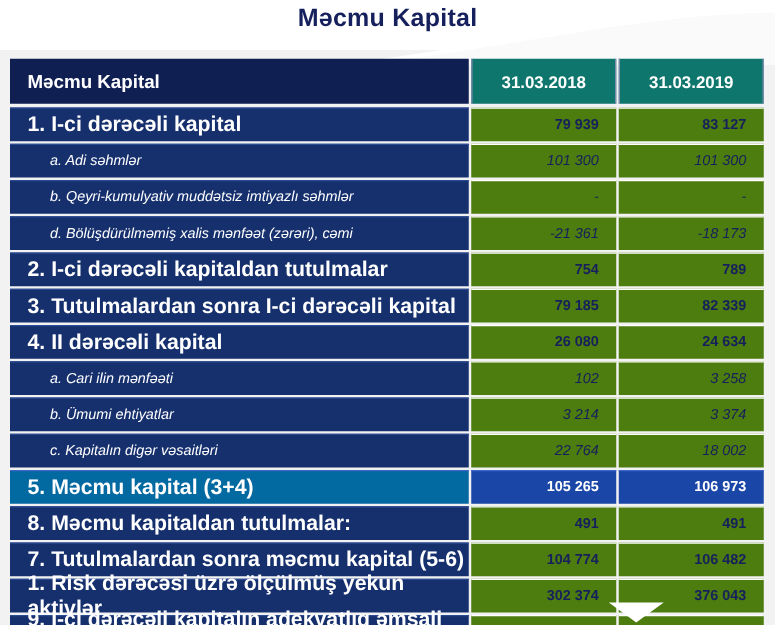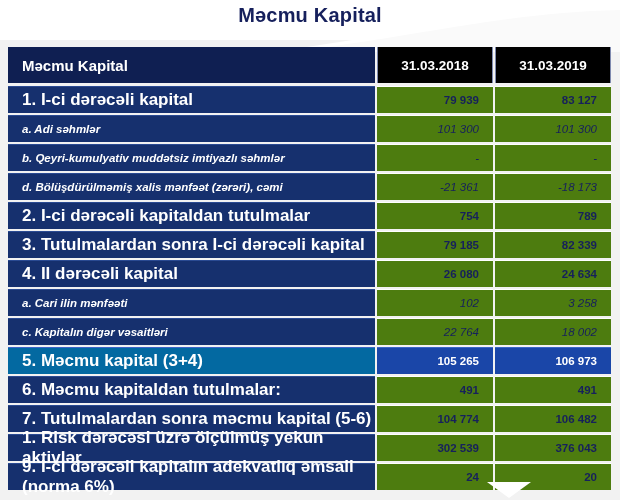--- a/index.html
+++ b/index.html
@@ -60,33 +60,33 @@
     border-top:1px solid #ffffff;
   }
   .row.header{height:36px;margin-bottom:3px;}
   .row.header .label{
     background:#0f1f52;
     font-size:15px;font-weight:bold;
     border-top:none;
     padding-left:14px;
   }
   .row.header .val{
-    background:#000000;
+    background:#0f766e;
     color:#ffffff;
     font-size:13.5px;font-weight:bold;
     justify-content:center;
     padding-right:0;
     border-top:none;
     border-left:1px solid #7f8aaf;
     border-right:1px solid #7f8aaf;
   }
   .row.sub .label{
-    padding-left:14px;
+    padding-left:32px;
     font-style:italic;
-    font-weight:bold;
+    font-weight:normal;
     font-size:11.5px;
   }
   .row.sub .val{
     font-style:italic;
     font-weight:normal;
   }
   .row.highlight .label{
     background:#0369a1;
     font-weight:bold;
     border-top:1px solid #3a66c8;
@@ -167,48 +167,53 @@
     <div class="val">26 080</div>
     <div class="val">24 634</div>
   </div>
 
   <div class="row sub">
     <div class="label">a. Cari ilin mənfəəti</div>
     <div class="val">102</div>
     <div class="val">3 258</div>
   </div>
 
+  <div class="row sub">
+    <div class="label">b. Ümumi ehtiyatlar</div>
+    <div class="val">3 214</div>
+    <div class="val">3 374</div>
+  </div>
 
   <div class="row sub">
     <div class="label">c. Kapitalın digər vəsaitləri</div>
     <div class="val">22 764</div>
     <div class="val">18 002</div>
   </div>
 
   <div class="row highlight">
     <div class="label strong">5. Məcmu kapital (3+4)</div>
     <div class="val">105 265</div>
     <div class="val">106 973</div>
   </div>
 
   <div class="row">
-    <div class="label strong">6. Məcmu kapitaldan tutulmalar:</div>
+    <div class="label strong">8. Məcmu kapitaldan tutulmalar:</div>
     <div class="val">491</div>
     <div class="val">491</div>
   </div>
 
   <div class="row">
     <div class="label strong">7. Tutulmalardan sonra məcmu kapital (5-6)</div>
     <div class="val">104 774</div>
     <div class="val">106 482</div>
   </div>
 
   <div class="row">
     <div class="label strong">1. Risk dərəcəsi üzrə ölçülmüş yekun aktivlər</div>
-    <div class="val">302 539</div>
+    <div class="val">302 374</div>
     <div class="val">376 043</div>
   </div>
 
   <div class="row">
     <div class="label strong">9. I-ci dərəcəli kapitalın adekvatlıq əmsali (norma 6%)</div>
     <div class="val">24</div>
     <div class="val">20</div>
   </div>
 
 </div>

